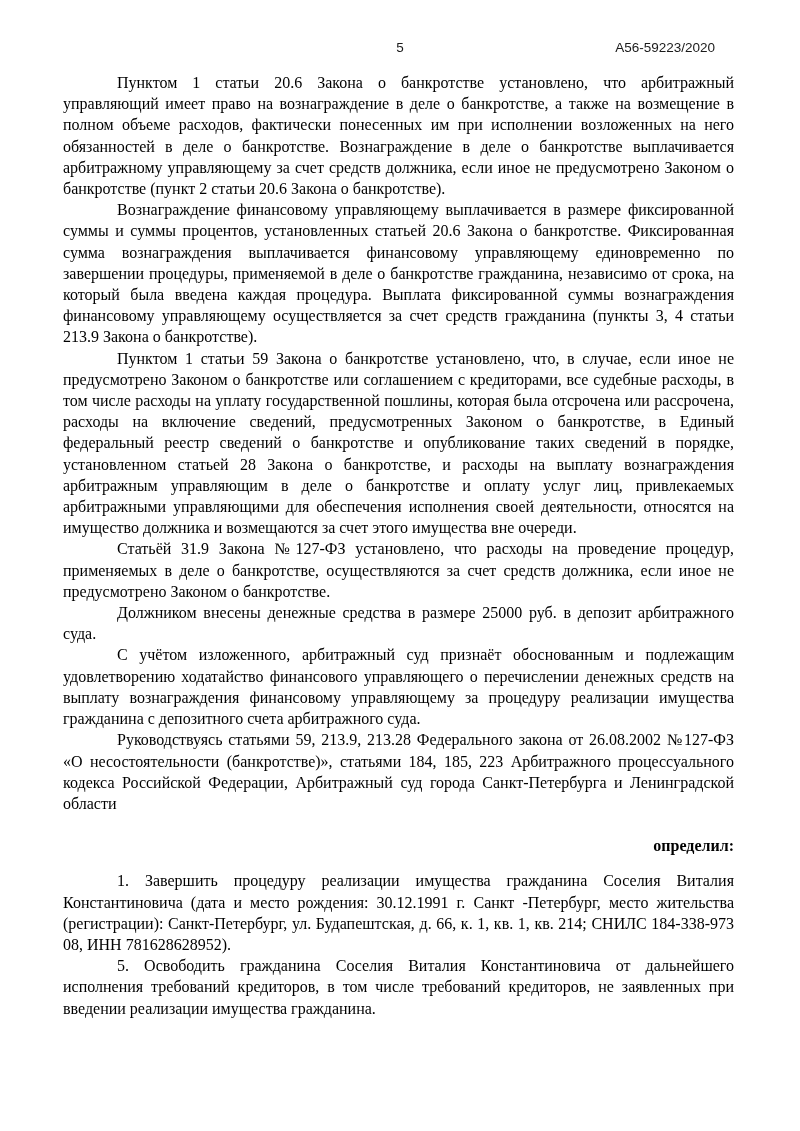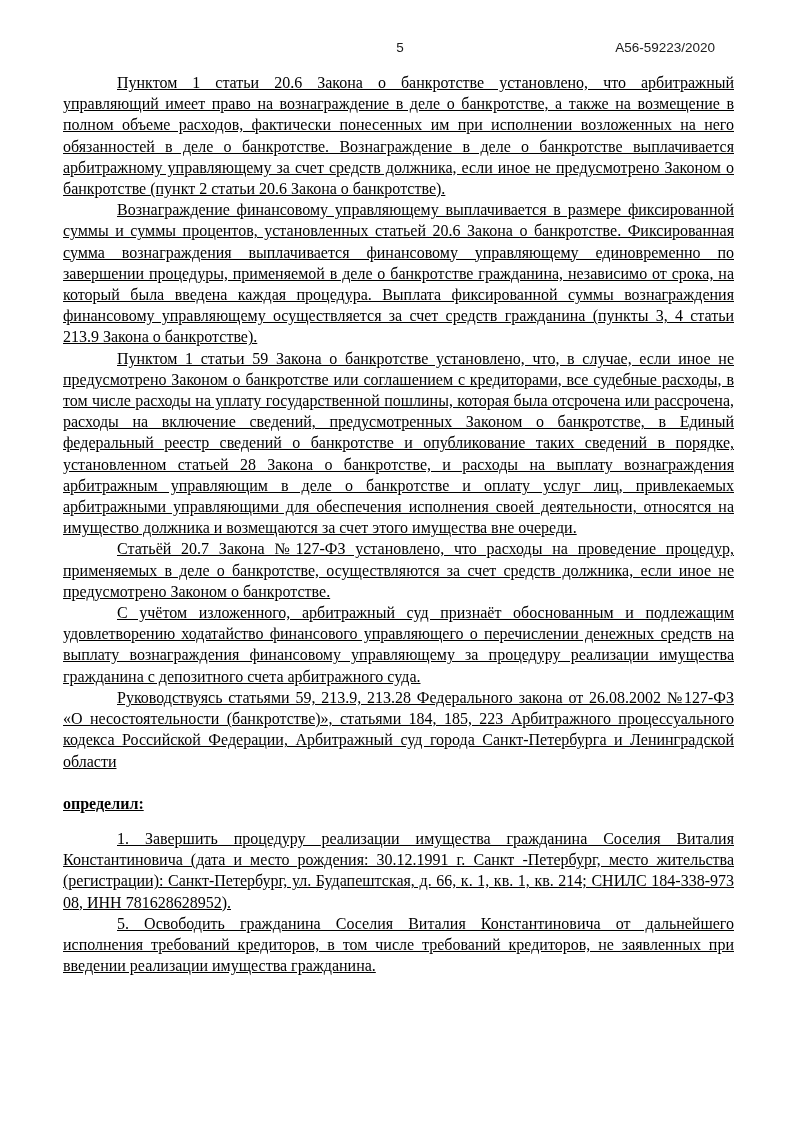--- a/index.html
+++ b/index.html
@@ -42,44 +42,44 @@
     top: 72px;
     left: 63px;
     right: 66px;
     font-size: 16px;
     line-height: 21.2px;
     text-align: justify;
   }
   .para {
     margin: 0;
     text-indent: 54px;
-    text-decoration: underline;
   }
   .ruling-heading {
     margin: 21px 0 14px 0;
-    text-align: left;
+    text-align: right;
     font-weight: bold;
     text-indent: 0;
   }
 </style>
 </head>
 <body>
 
 <div class="page">
 
   <div class="page-header">
     <span class="page-number">5</span>
     <span class="case-number">А56-59223/2020</span>
   </div>
 
   <div class="page-body">
     <p class="para">Пунктом 1 статьи 20.6 Закона о банкротстве установлено, что арбитражный управляющий имеет право на вознаграждение в деле о банкротстве, а также на возмещение в полном объеме расходов, фактически понесенных им при исполнении возложенных на него обязанностей в деле о банкротстве. Вознаграждение в деле о банкротстве выплачивается арбитражному управляющему за счет средств должника, если иное не предусмотрено Законом о банкротстве (пункт 2 статьи 20.6 Закона о банкротстве).</p>
     <p class="para">Вознаграждение финансовому управляющему выплачивается в размере фиксированной суммы и суммы процентов, установленных статьей 20.6 Закона о банкротстве. Фиксированная сумма вознаграждения выплачивается финансовому управляющему единовременно по завершении процедуры, применяемой в деле о банкротстве гражданина, независимо от срока, на который была введена каждая процедура. Выплата фиксированной суммы вознаграждения финансовому управляющему осуществляется за счет средств гражданина (пункты 3, 4 статьи 213.9 Закона о банкротстве).</p>
     <p class="para">Пунктом 1 статьи 59 Закона о банкротстве установлено, что, в случае, если иное не предусмотрено Законом о банкротстве или соглашением с кредиторами, все судебные расходы, в том числе расходы на уплату государственной пошлины, которая была отсрочена или рассрочена, расходы на включение сведений, предусмотренных Законом о банкротстве, в Единый федеральный реестр сведений о банкротстве и опубликование таких сведений в порядке, установленном статьей 28 Закона о банкротстве, и расходы на выплату вознаграждения арбитражным управляющим в деле о банкротстве и оплату услуг лиц, привлекаемых арбитражными управляющими для обеспечения исполнения своей деятельности, относятся на имущество должника и возмещаются за счет этого имущества вне очереди.</p>
-    <p class="para">Статьёй 20.7 Закона №127-ФЗ установлено, что расходы на проведение процедур, применяемых в деле о банкротстве, осуществляются за счет средств должника, если иное не предусмотрено Законом о банкротстве.</p>
+    <p class="para">Статьёй 31.9 Закона №127-ФЗ установлено, что расходы на проведение процедур, применяемых в деле о банкротстве, осуществляются за счет средств должника, если иное не предусмотрено Законом о банкротстве.</p>
+    <p class="para">Должником внесены денежные средства в размере 25000 руб. в депозит арбитражного суда.</p>
     <p class="para">С учётом изложенного, арбитражный суд признаёт обоснованным и подлежащим удовлетворению ходатайство финансового управляющего о перечислении денежных средств на выплату вознаграждения финансовому управляющему за процедуру реализации имущества гражданина с депозитного счета арбитражного суда.</p>
     <p class="para">Руководствуясь статьями 59, 213.9, 213.28 Федерального закона от 26.08.2002 №127-ФЗ «О несостоятельности (банкротстве)», статьями 184, 185, 223 Арбитражного процессуального кодекса Российской Федерации, Арбитражный суд города Санкт-Петербурга и Ленинградской области</p>
     <p class="para ruling-heading">определил:</p>
     <p class="para">1. Завершить процедуру реализации имущества гражданина Соселия Виталия Константиновича (дата и место рождения: 30.12.1991 г. Санкт -Петербург, место жительства (регистрации): Санкт-Петербург, ул. Будапештская, д. 66, к. 1, кв. 1, кв. 214; СНИЛС 184-338-973 08, ИНН 781628628952).</p>
     <p class="para">5. Освободить гражданина Соселия Виталия Константиновича от дальнейшего исполнения требований кредиторов, в том числе требований кредиторов, не заявленных при введении реализации имущества гражданина.</p>
   </div>
 
 </div>
 
 </body></html>

